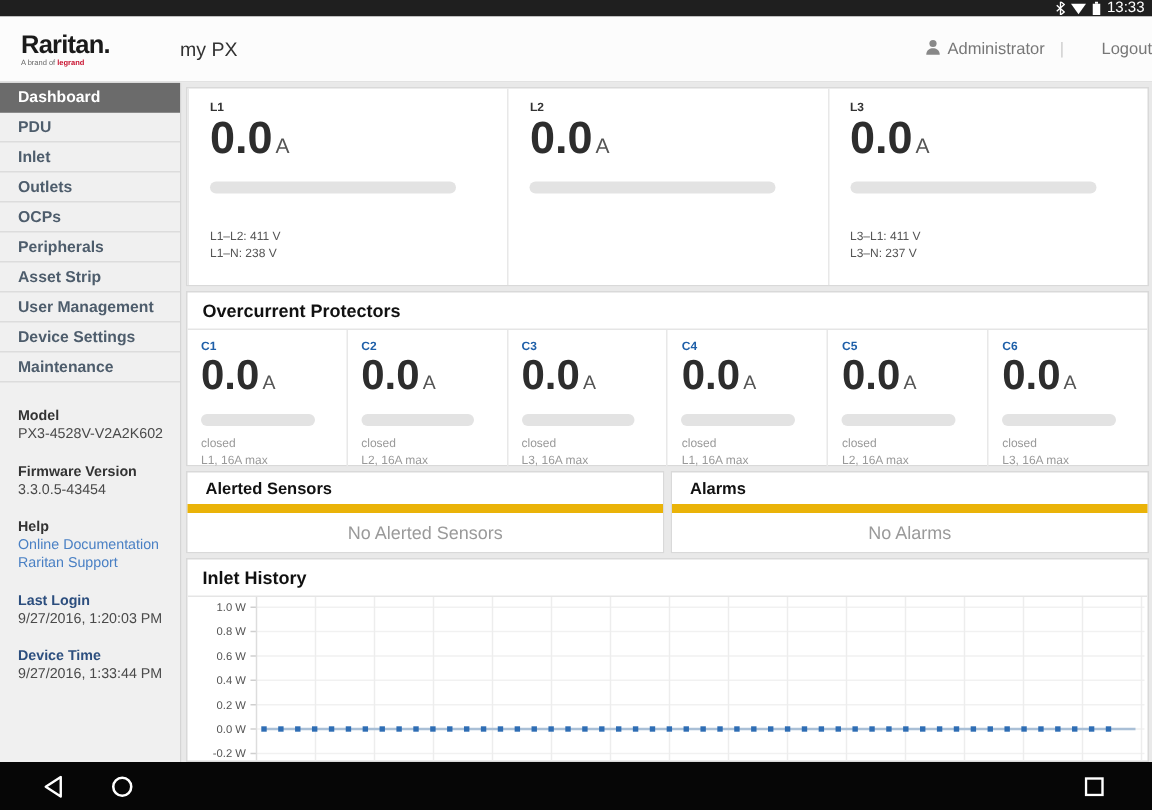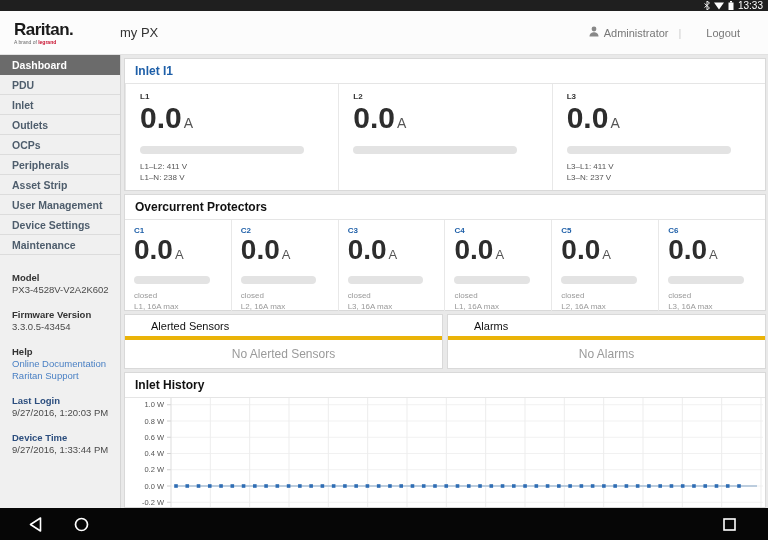--- a/index.html
+++ b/index.html
@@ -13,21 +13,21 @@
   .status-time { color:#fff; font-size:10px; line-height:1; }
 
   
   .app-header { height:44px; background:#fcfcfc; border-bottom:1px solid #e2e2e2;
     display:flex; align-items:center; position:relative; }
   .logo-block { width:106px; padding-left:14px; }
   .logo-main { font-size:17px; font-weight:bold; color:#1a1a1a; letter-spacing:-0.5px; line-height:1; }
   .logo-sub { font-size:5px; color:#666; margin-top:1px; }
   .logo-sub .legrand { color:#c8102e; font-weight:bold; }
   .app-title { font-size:13px; color:#333; margin-left:14px; }
-  .header-right { position:absolute; right:28px; top:0; height:100%; display:flex;
+  .header-right { position:absolute; right:0; top:0; height:100%; display:flex;
     align-items:center; gap:10px; }
   .hdr-user { display:flex; align-items:center; gap:5px; color:#777; font-size:11px; cursor:pointer; }
   .hdr-sep { color:#ccc; font-size:11px; }
   .hdr-logout { color:#777; font-size:11px; cursor:pointer;margin-left:15px; }
 
   
   .content { display:flex; height:453px; }
 
   
   .sidebar { width:121px; background:#f0f0f0; border-right:1px solid #d5d5d5; flex:none; }
@@ -55,38 +55,38 @@
   .sum-line { line-height:25px; white-space:nowrap; }
   .big-num { font-size:23px; font-weight:bold; color:#2d2d2d; }
   .big-unit { font-size:12px; color:#555; }
   .sum-details { margin-top:5px; font-size:8px; color:#666; line-height:10.5px; }
   .phase-col { flex:1; border-left:1px solid #e8e8e8; padding:8px 12px 0 14px; }
   .phase-label { font-size:8px; font-weight:bold; color:#333; }
   .phase-num { line-height:32px; margin-top:1px; white-space:nowrap; }
   .phase-num .val { font-size:30px; font-weight:bold; color:#2d2d2d; }
   .phase-num .unit { font-size:14px; color:#555; margin-left:2px; }
   .meter { height:8px; background:#e3e3e3; border-radius:4px; width:88%; margin-top:7px; }
-  .volt-lines { margin-top:8px; font-size:8px; color:#555; line-height:10.5px; }
+  .volt-lines { margin-top:24px; font-size:8px; color:#555; line-height:10.5px; }
 
   
   .ocp-panel { height:117px; display:flex; flex-direction:column; }
   .ocp-body { flex:1; display:flex; }
   .ocp-col { flex:1; border-left:1px solid #e8e8e8; padding:6px 8px 0 9px; }
   .ocp-col:first-child { border-left:none; }
   .ocp-label { font-size:8px; font-weight:bold; color:#1e5fa8; cursor:pointer; }
   .ocp-num { line-height:30px; white-space:nowrap; }
   .ocp-num .val { font-size:28px; font-weight:bold; color:#2d2d2d; }
   .ocp-num .unit { font-size:13px; color:#555; margin-left:2px; }
   .ocp-meter { height:8px; background:#e3e3e3; border-radius:4px; width:85%; margin-top:6px; }
   .ocp-status { margin-top:7px; font-size:8px; color:#999; line-height:10.5px; }
 
   
   .two-row { display:flex; gap:4px; height:55px; margin-bottom:3px; }
   .half-panel { flex:1; background:#fff; border:1px solid #d9d9d9; display:flex; flex-direction:column; }
-  .half-hdr { padding:5px 26px 4px; border-bottom:4px solid #eab308; font-size:11px; font-weight:normal; color:#111; }
+  .half-hdr { padding:5px 12px 4px; border-bottom:6px solid #eab308; font-size:11px; font-weight:bold; color:#111; }
   .half-body { flex:1; display:flex; align-items:center; justify-content:center;
     font-size:12px; color:#9a9a9a; }
 
   
   .hist-panel { flex:1; margin-bottom:0; overflow:hidden; display:flex; flex-direction:column; }
   .hist-body { flex:1; overflow:hidden; }
 
   
   .nav-bar { height:32px; background:#060606; display:flex; align-items:center; position:relative; }
   .nav-btn { width:34px; height:26px; display:flex; align-items:center; justify-content:center; cursor:pointer; }
@@ -163,21 +163,20 @@
       <div class="info-h blue">Last Login</div>
       <div class="info-v">9/27/2016, 1:20:03 PM</div>
       <div class="info-h blue">Device Time</div>
       <div class="info-v">9/27/2016, 1:33:44 PM</div>
     </div>
   </div>
 
   <div class="main">
 
     <div class="panel inlet-panel">
-      <div class="panel-hdr link">Inlet I1</div>
       <div class="inlet-body">
         <div class="phase-col">
           <div class="phase-label">L1</div>
           <div class="phase-num"><span class="val">0.0</span><span class="unit">A</span></div>
           <div class="meter"></div>
           <div class="volt-lines">
             <div>L1–L2: 411 V</div>
             <div>L1–N: 238 V</div>
           </div>
         </div>

